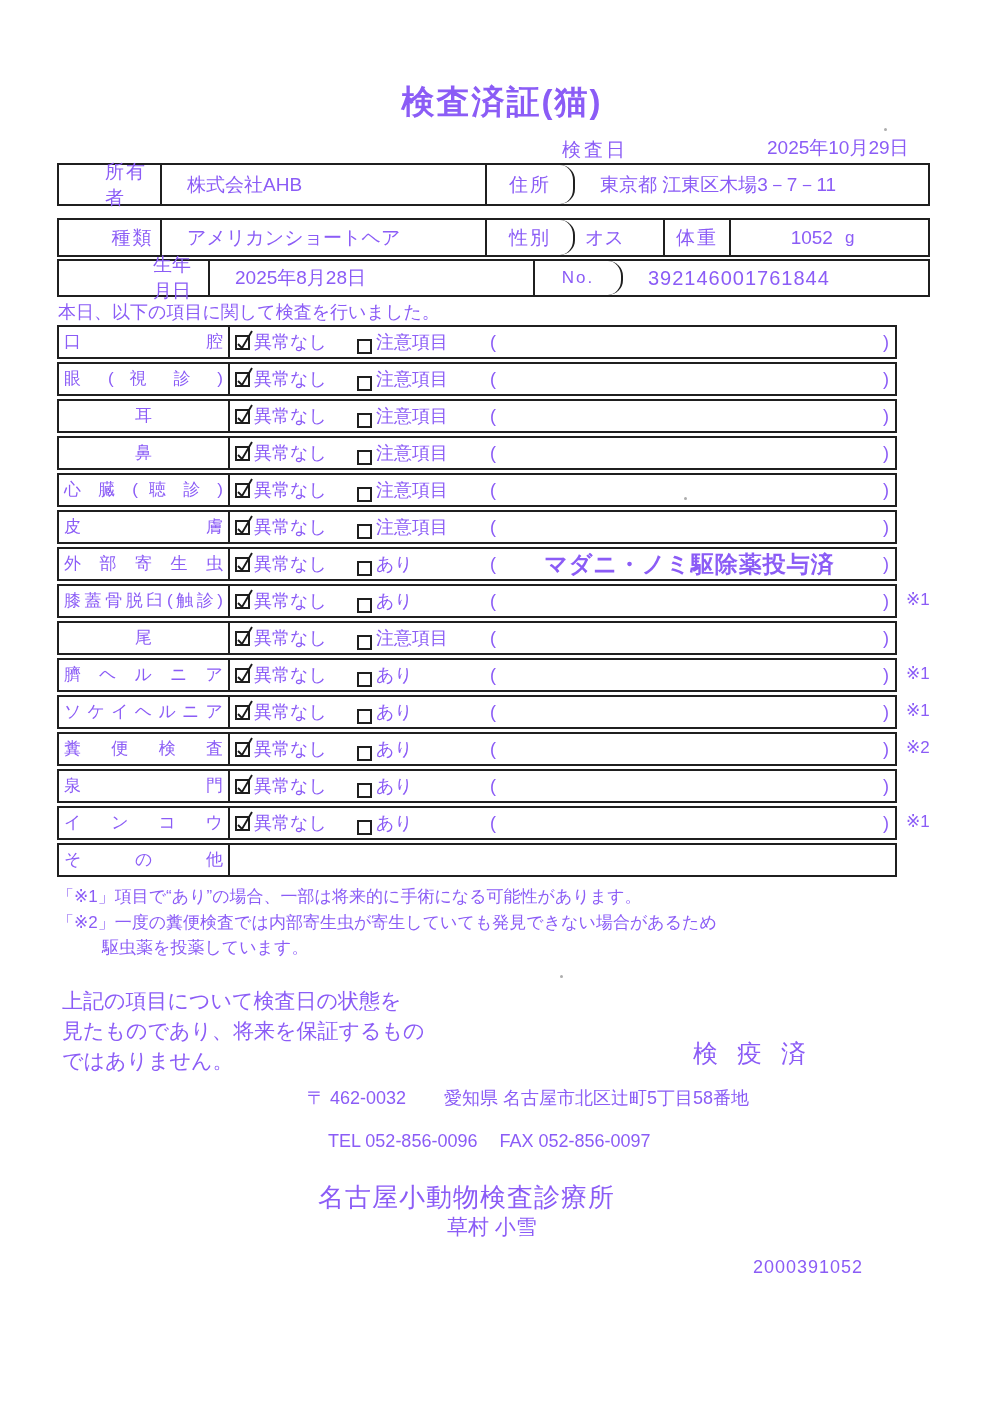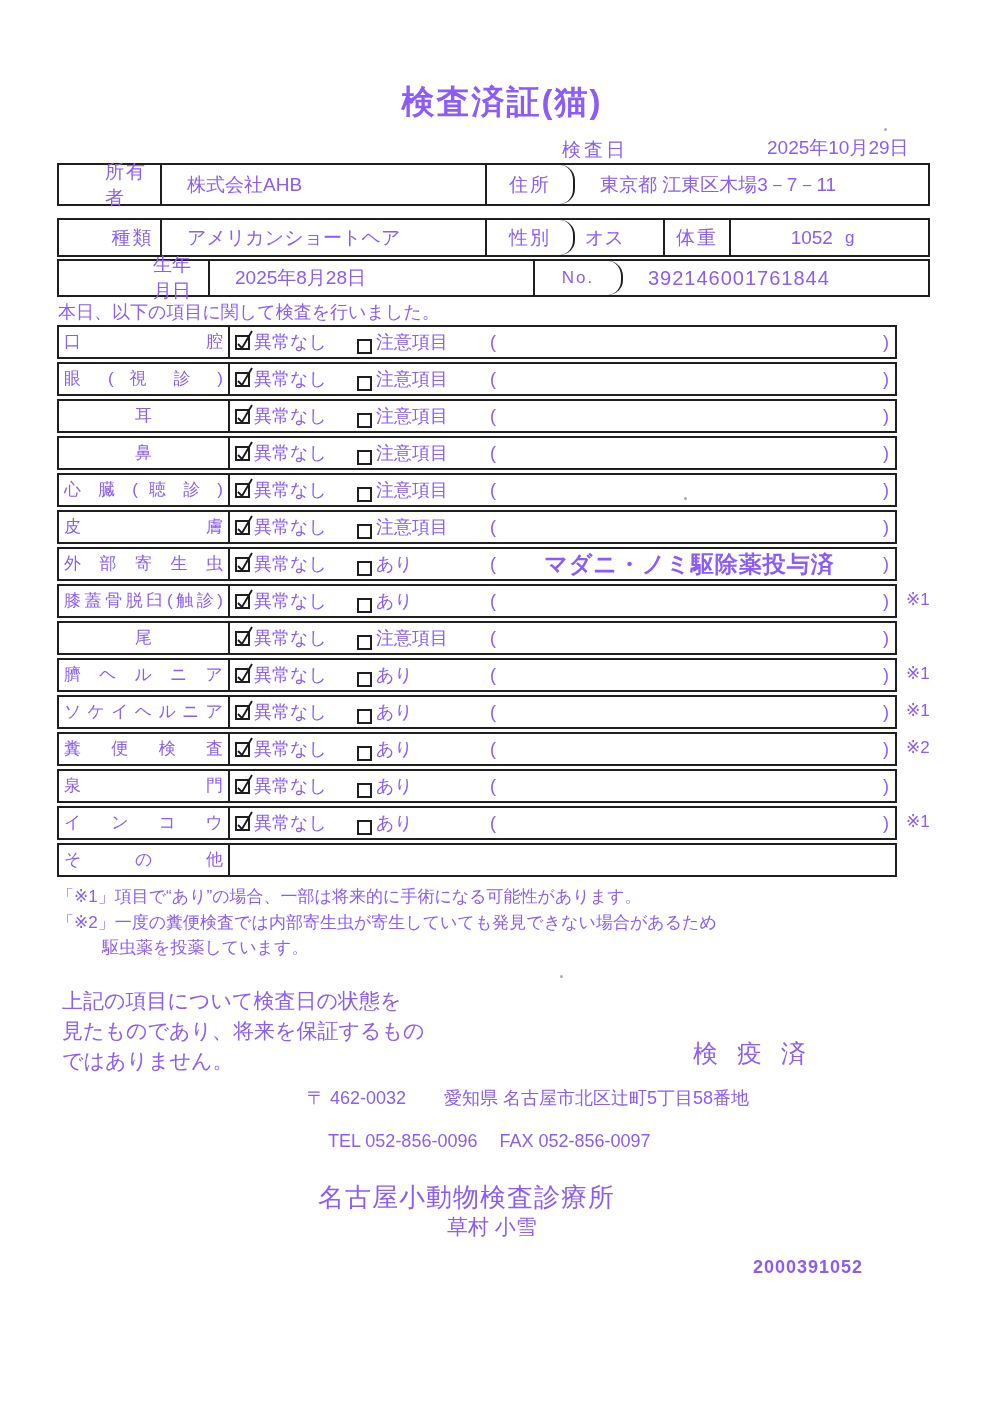--- a/index.html
+++ b/index.html
@@ -66,21 +66,21 @@
 
   
   .disclaimer { top:986px; left:62px; font-size:21px; line-height:30px; }
   .stamp { top:1037px; left:693px; font-size:25px; letter-spacing:6px; white-space:nowrap; }
   .addr-line { top:1086px; left:307px; font-size:18px; white-space:nowrap; }
   .addr-line .gap { display:inline-block; width:38px; }
   .tel-line { top:1131px; left:328px; font-size:18px; white-space:nowrap; }
   .tel-line .gap { display:inline-block; width:22px; }
   .clinic-name { top:1180px; left:318px; font-size:26px; letter-spacing:1px; }
   .vet-name { top:1213px; left:447px; font-size:21px; }
-  .serial { top:1257px; left:753px; font-size:18px; letter-spacing:1px;font-weight:bold; }
+  .serial { top:1257px; left:753px; font-size:18px; letter-spacing:1px; }
 
   .speck { position:absolute; background:#6a6a6a; border-radius:50%; opacity:.55; }
 </style>
 </head>
 <body>
 
 <div class="page">
 
   <div class="abs doc-title">検査済証(猫)</div>
 

